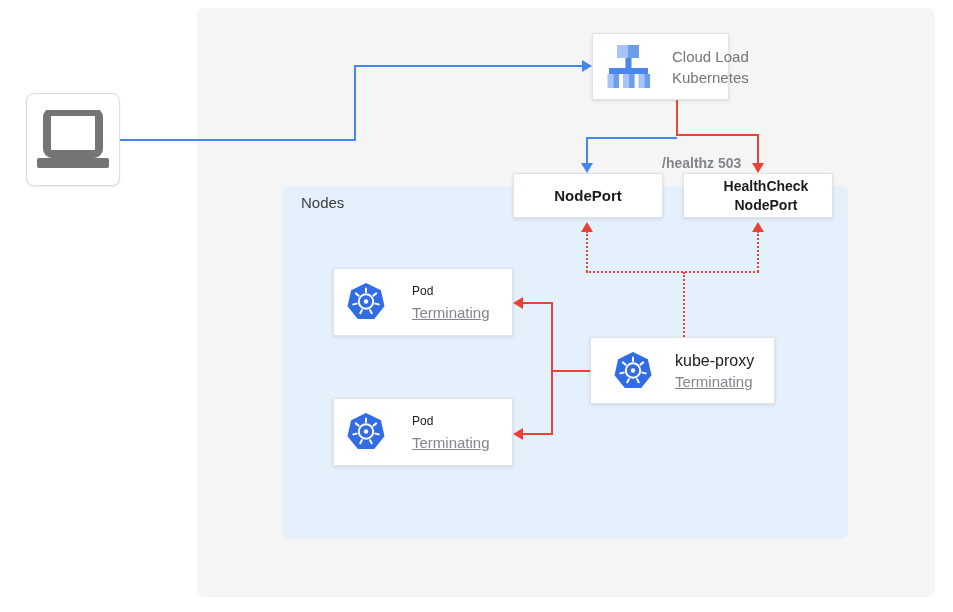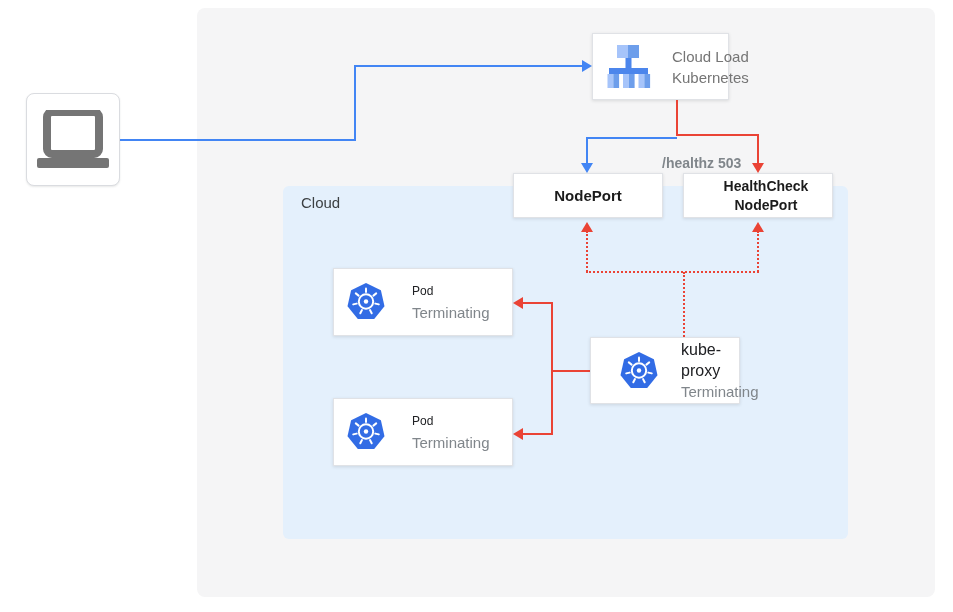--- a/index.html
+++ b/index.html
@@ -16,28 +16,28 @@
        box-shadow:0 1px 3px rgba(60,64,67,.15);box-sizing:border-box;
        display:flex;align-items:center;}
   .box-client{left:26px;top:93px;width:94px;height:93px;border-radius:8px;
        border-color:#dadce0;justify-content:center;box-shadow:0 1px 2px rgba(60,64,67,.12);}
   .box-clb{left:592px;top:33px;width:137px;height:67px;padding-left:11px;gap:19px;}
   .box-nodeport{left:513px;top:173px;width:150px;height:45px;justify-content:center;}
   .box-hc{left:683px;top:173px;width:150px;height:45px;justify-content:center;
           flex-direction:column;line-height:19px;}
   .box-pod1{left:333px;top:268px;width:180px;height:68px;padding-left:12px;gap:26px;}
   .box-pod2{left:333px;top:398px;width:180px;height:68px;padding-left:12px;gap:26px;}
-  .box-kproxy{left:590px;top:337px;width:150px;height:67px;padding-left:28px;gap:22px;}
+  .box-kproxy{left:590px;top:337px;width:185px;height:67px;padding-left:22px;gap:22px;}
 
   .bold-label{font-weight:bold;font-size:15px;color:#1b1b1b;}
   .hc-line{font-weight:bold;font-size:14px;color:#1b1b1b;margin-left:16px;}
   .two-line{display:flex;flex-direction:column;line-height:21px;}
   .title-dark{font-size:12px;color:#202124;}
   .title-dark-lg{font-size:16px;color:#202124;}
-  .sub-gray{font-size:15px;color:#80868b;}
+  .sub-gray{font-size:15px;color:#80868b;text-decoration:underline;}
   .clb-text{font-size:15px;color:#757575;line-height:21px;}
 
   .healthz{position:absolute;left:662px;top:108px;font-size:14px;font-weight:bold;color:#80868b;margin-top:47px;}
 
   .hline,.vline{position:absolute;}
   .hline{height:2px;}
   .vline{width:2px;}
   .blue-line{background:var(--blue);}
   .red-line{background:var(--red);}
   .hdot{position:absolute;height:0;border-top:2px dotted var(--red);}
@@ -54,21 +54,21 @@
   .clb-icon{width:49px;height:45px;flex:0 0 auto;}
   .laptop-icon{width:72px;height:60px;}
 </style>
 </head>
 <body>
 
 <div id="stage">
 
   <div class="panel"></div>
   <div class="nodes-region"></div>
-  <div class="nodes-label">Cloud</div>
+  <div class="nodes-label">Nodes</div>
 
   <div class="box box-client">
     <svg class="laptop-icon" viewBox="0 0 72 60">
       <rect x="10" y="2" width="52" height="42" rx="5" fill="none" stroke="#757575" stroke-width="8"></rect>
       <rect x="0" y="48" width="72" height="10" rx="2" fill="#757575"></rect>
     </svg>
   </div>
 
   <div class="hline blue-line" style="left:120px;top:139px;width:236px;"></div>
   <div class="vline blue-line" style="left:354px;top:65px;height:76px;"></div>

